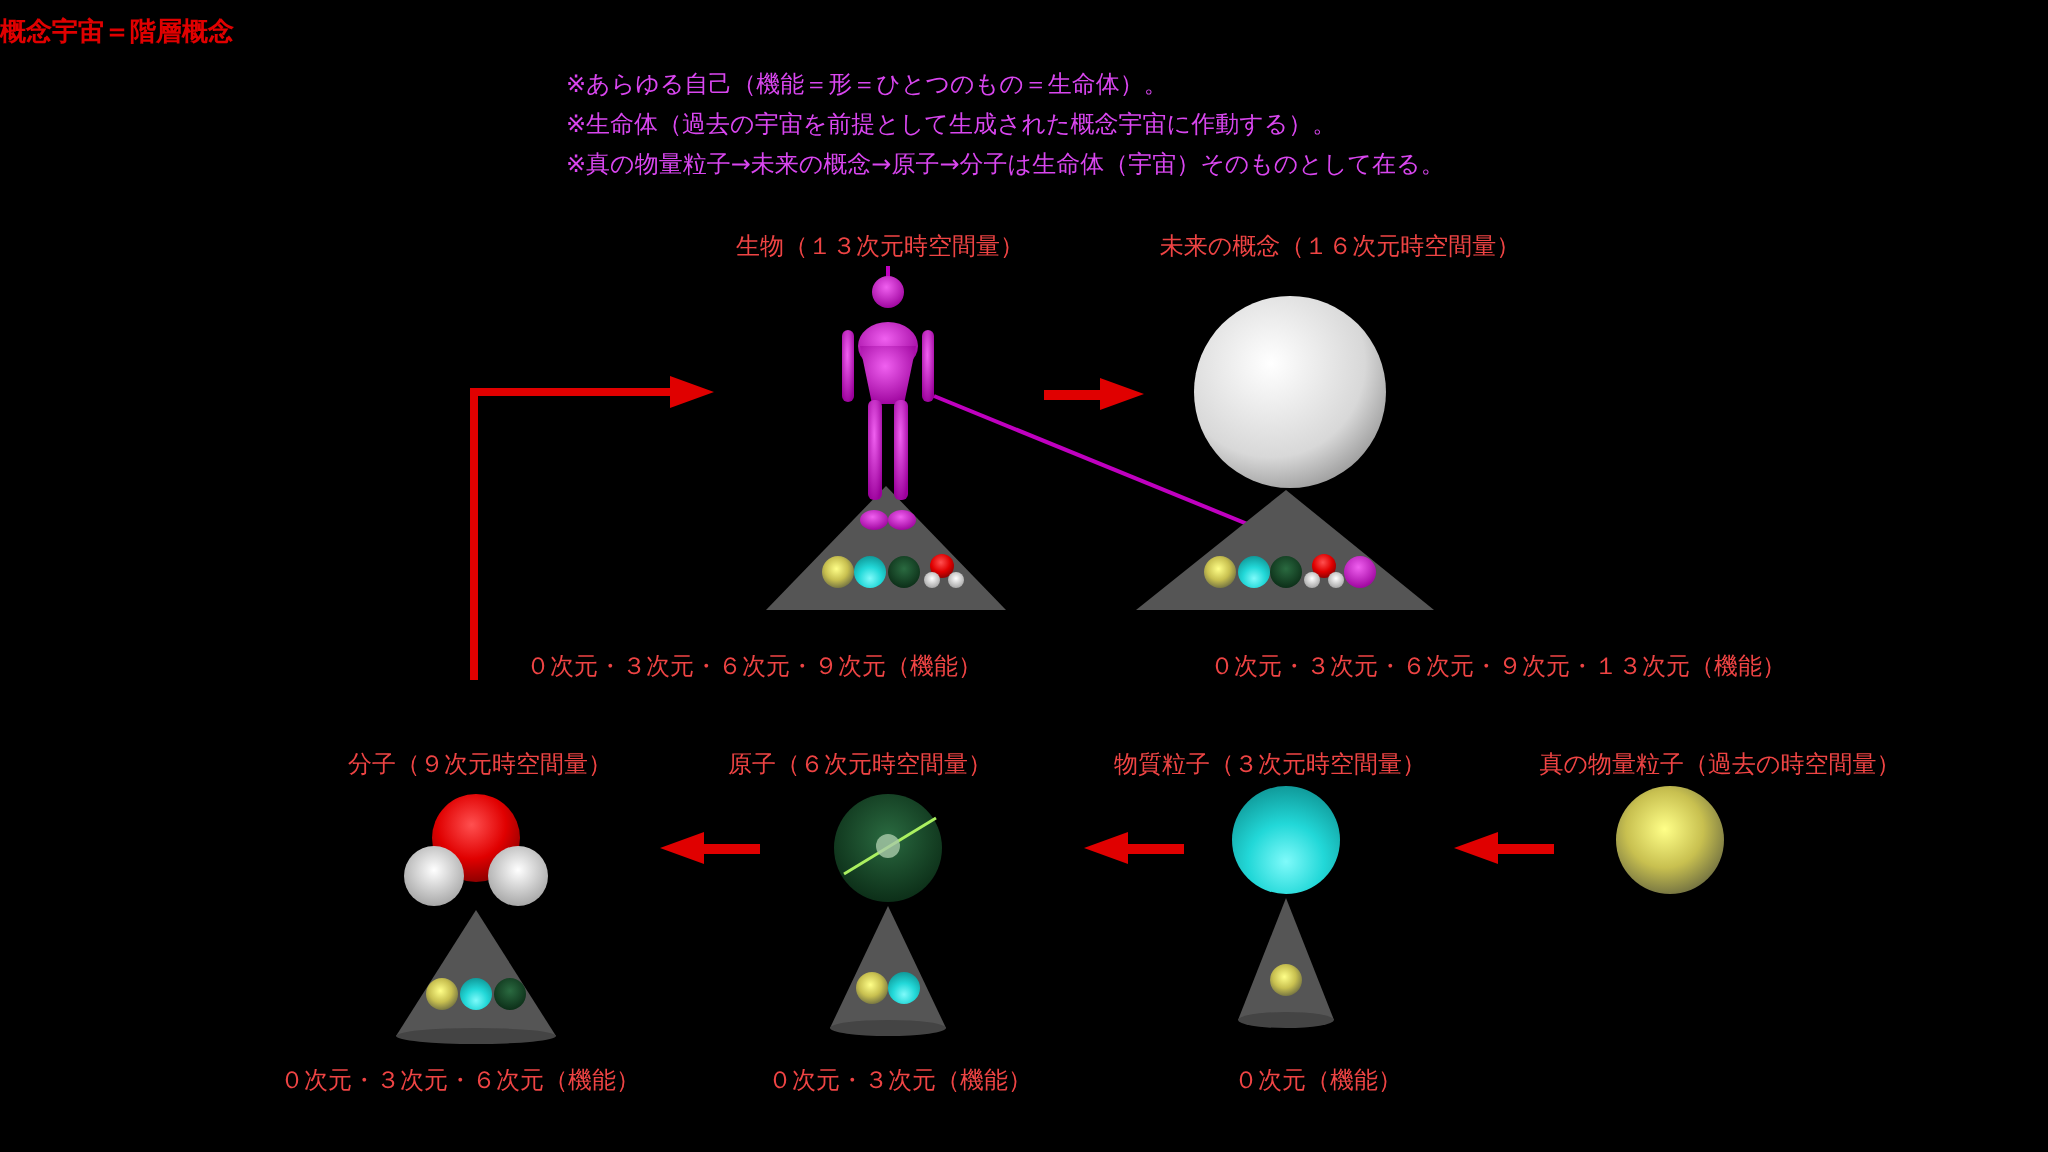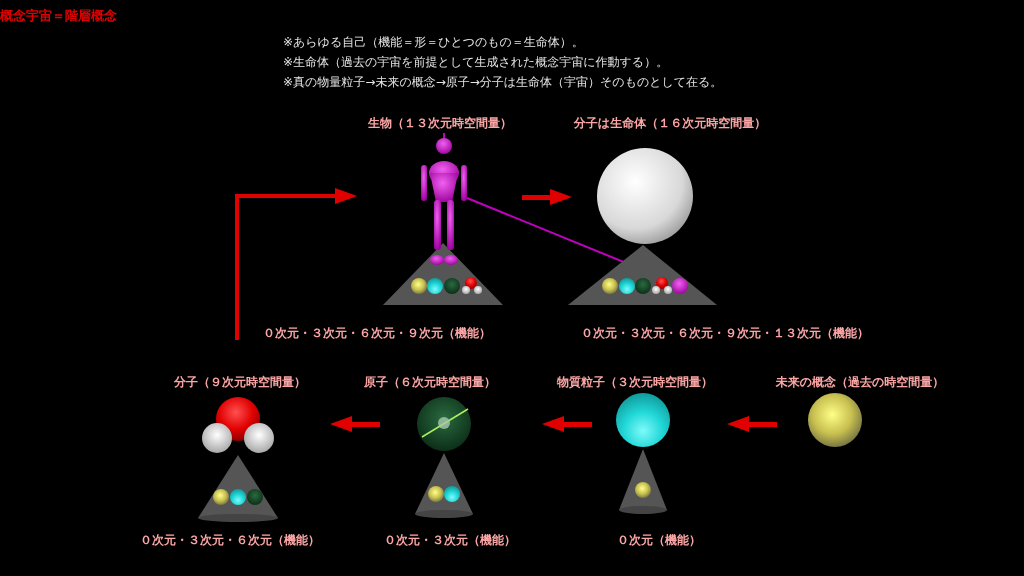--- a/index.html
+++ b/index.html
@@ -1,22 +1,22 @@
 <!DOCTYPE html>
 <html><head>
 <meta charset="utf-8">
 <style>
   html, body { margin:0; padding:0; background:#000; }
   body { width:1024px; height:576px; position:relative; overflow:hidden;
          font-family:"DejaVu Sans", sans-serif; }
   .abs { position:absolute; }
   .title { left:0; width:1024px; top:7px; color:#e00000;
            font-size:13px; font-weight:bold; }
-  .note { left:283px; color:#e5e5e5; font-size:12px; white-space:nowrap; }
-  .lbl { color:#fca5a5; font-size:12px; white-space:nowrap; text-align:center;font-weight:bold; }
+  .note { left:283px; color:#d946ef; font-size:12px; white-space:nowrap; }
+  .lbl { color:#ef4444; font-size:12px; white-space:nowrap; text-align:center; }
   svg { position:absolute; left:0; top:0; }
 </style>
 </head>
 <body>
 
 <div class="abs title">概念宇宙＝階層概念</div>
 <div class="abs note" style="top:34px">※あらゆる自己（機能＝形＝ひとつのもの＝生命体）。</div>
 <div class="abs note" style="top:54px">※生命体（過去の宇宙を前提として生成された概念宇宙に作動する）。</div>
 <div class="abs note" style="top:74px">※真の物量粒子→未来の概念→原子→分子は生命体（宇宙）そのものとして在る。</div>
 
@@ -128,22 +128,22 @@
   <polygon points="643,449 667,510 619,510" fill="#555"></polygon>
   <ellipse cx="643" cy="510" rx="24" ry="4" fill="#444"></ellipse>
   <circle cx="643" cy="420" r="27" fill="url(#gCyan)"></circle>
   <circle cx="643" cy="490" r="8" fill="url(#gYellow)"></circle>
 
   <circle cx="835" cy="420" r="27" fill="url(#gYellow)"></circle>
 </svg>
 
 <div class="abs lbl" style="left:340px;top:115px;width:200px">生物（１３次元時空間量）</div>
 <div class="abs lbl" style="left:247px;top:325px;width:260px">０次元・３次元・６次元・９次元（機能）</div>
-<div class="abs lbl" style="left:560px;top:115px;width:220px">分子は生命体（１６次元時空間量）</div>
-<div class="abs lbl" style="left:555px;top:325px;width:340px">０次元・３次元・６次元・９次元・１３次元（機能）</div>
+<div class="abs lbl" style="left:560px;top:115px;width:220px">未来の概念（１６次元時空間量）</div>
+<div class="abs lbl" style="left:579px;top:325px;width:340px">０次元・３次元・６次元・９次元・１３次元（機能）</div>
 
 <div class="abs lbl" style="left:150px;top:374px;width:180px">分子（９次元時空間量）</div>
 <div class="abs lbl" style="left:120px;top:532px;width:220px">０次元・３次元・６次元（機能）</div>
 <div class="abs lbl" style="left:340px;top:374px;width:180px">原子（６次元時空間量）</div>
 <div class="abs lbl" style="left:370px;top:532px;width:160px">０次元・３次元（機能）</div>
 <div class="abs lbl" style="left:535px;top:374px;width:200px">物質粒子（３次元時空間量）</div>
 <div class="abs lbl" style="left:604px;top:532px;width:110px">０次元（機能）</div>
-<div class="abs lbl" style="left:755px;top:374px;width:210px">未来の概念（過去の時空間量）</div>
+<div class="abs lbl" style="left:755px;top:374px;width:210px">真の物量粒子（過去の時空間量）</div>
 
 </body></html>

